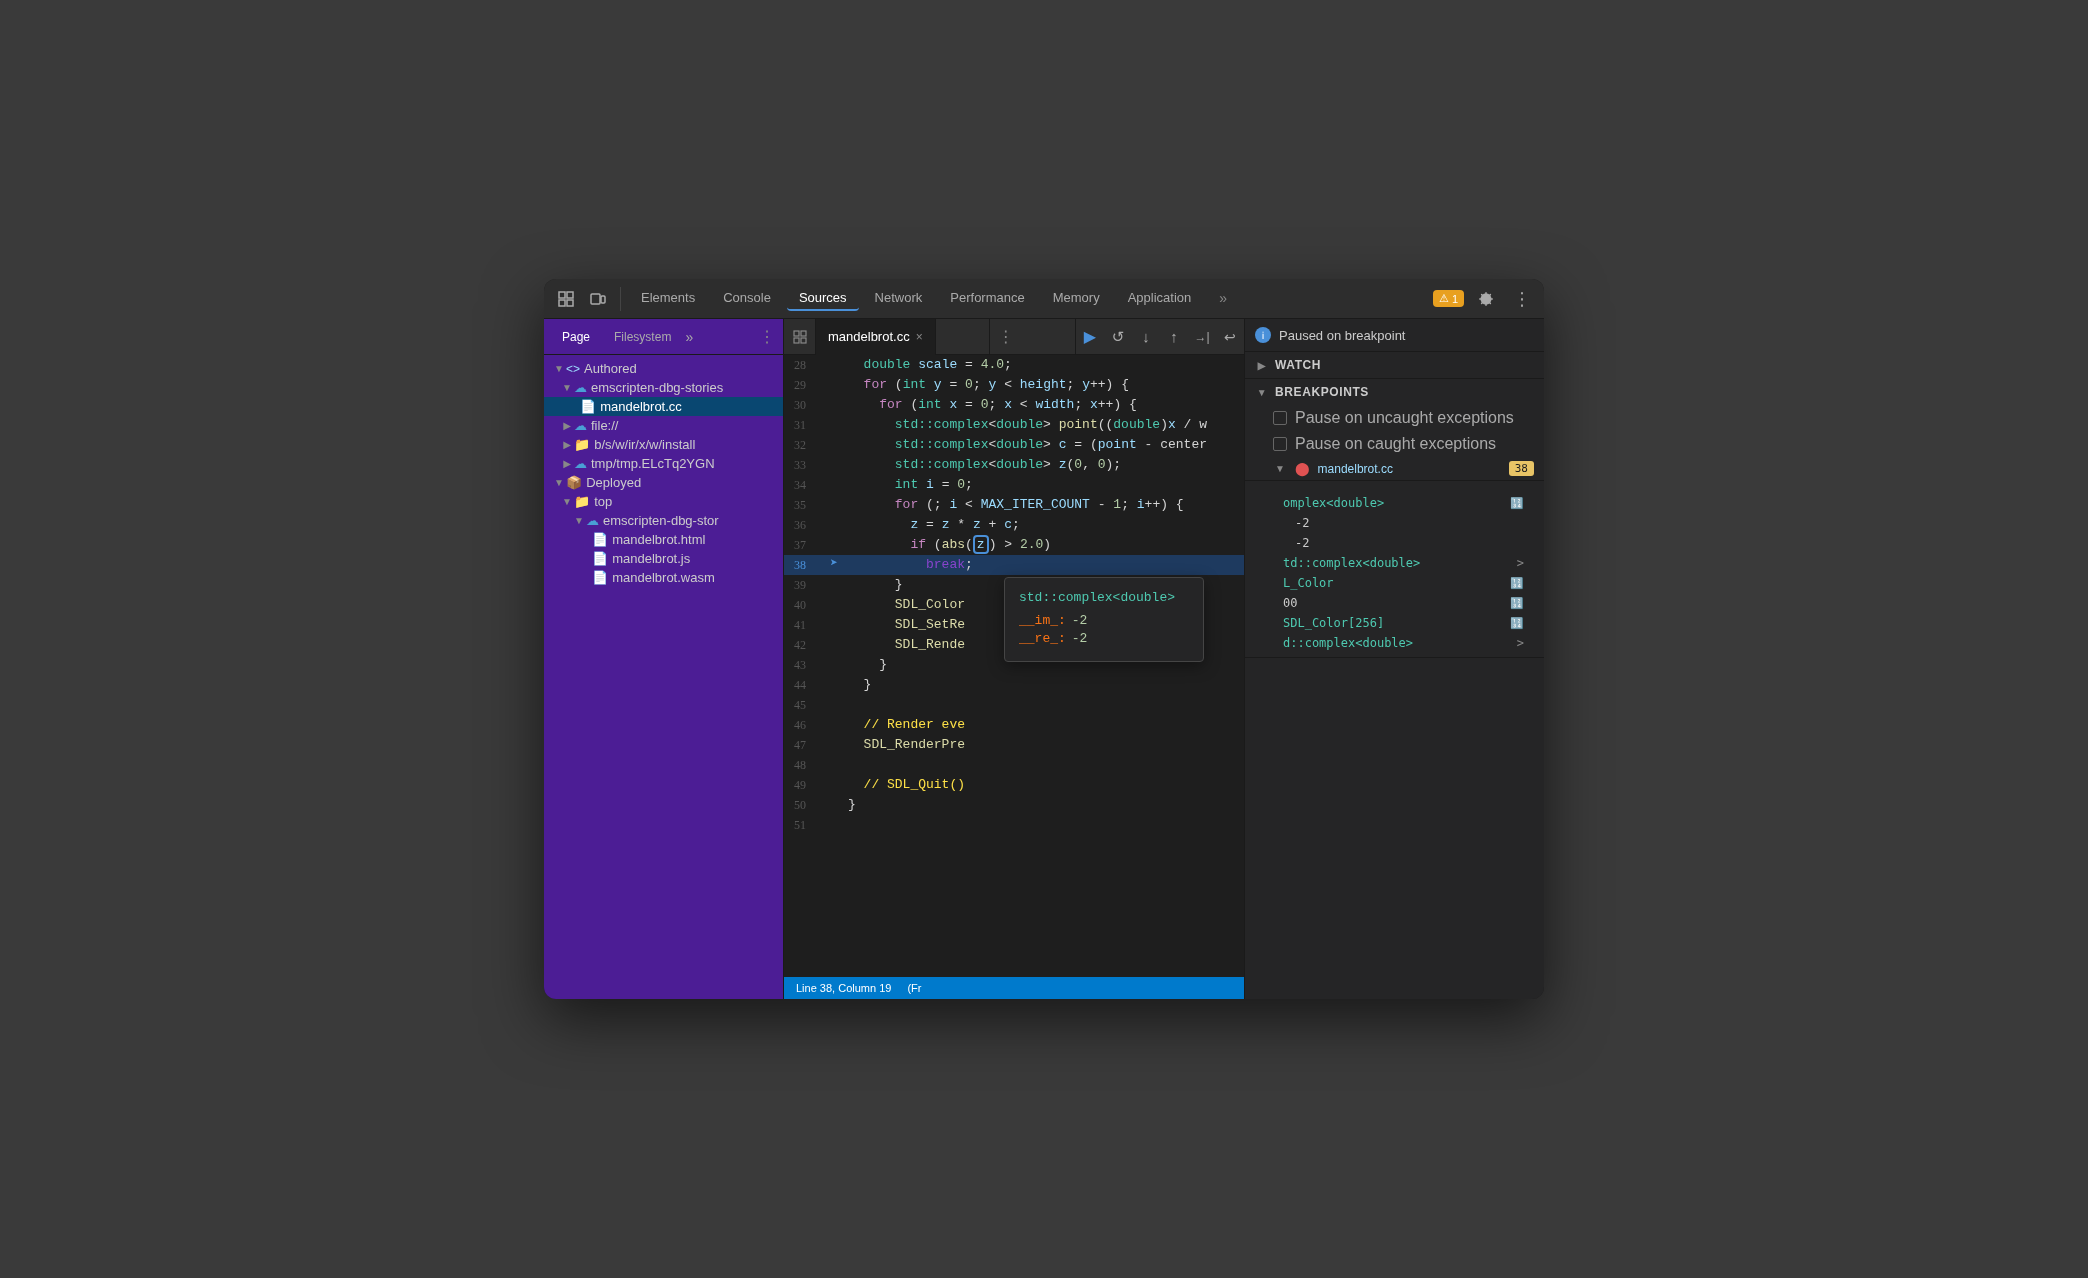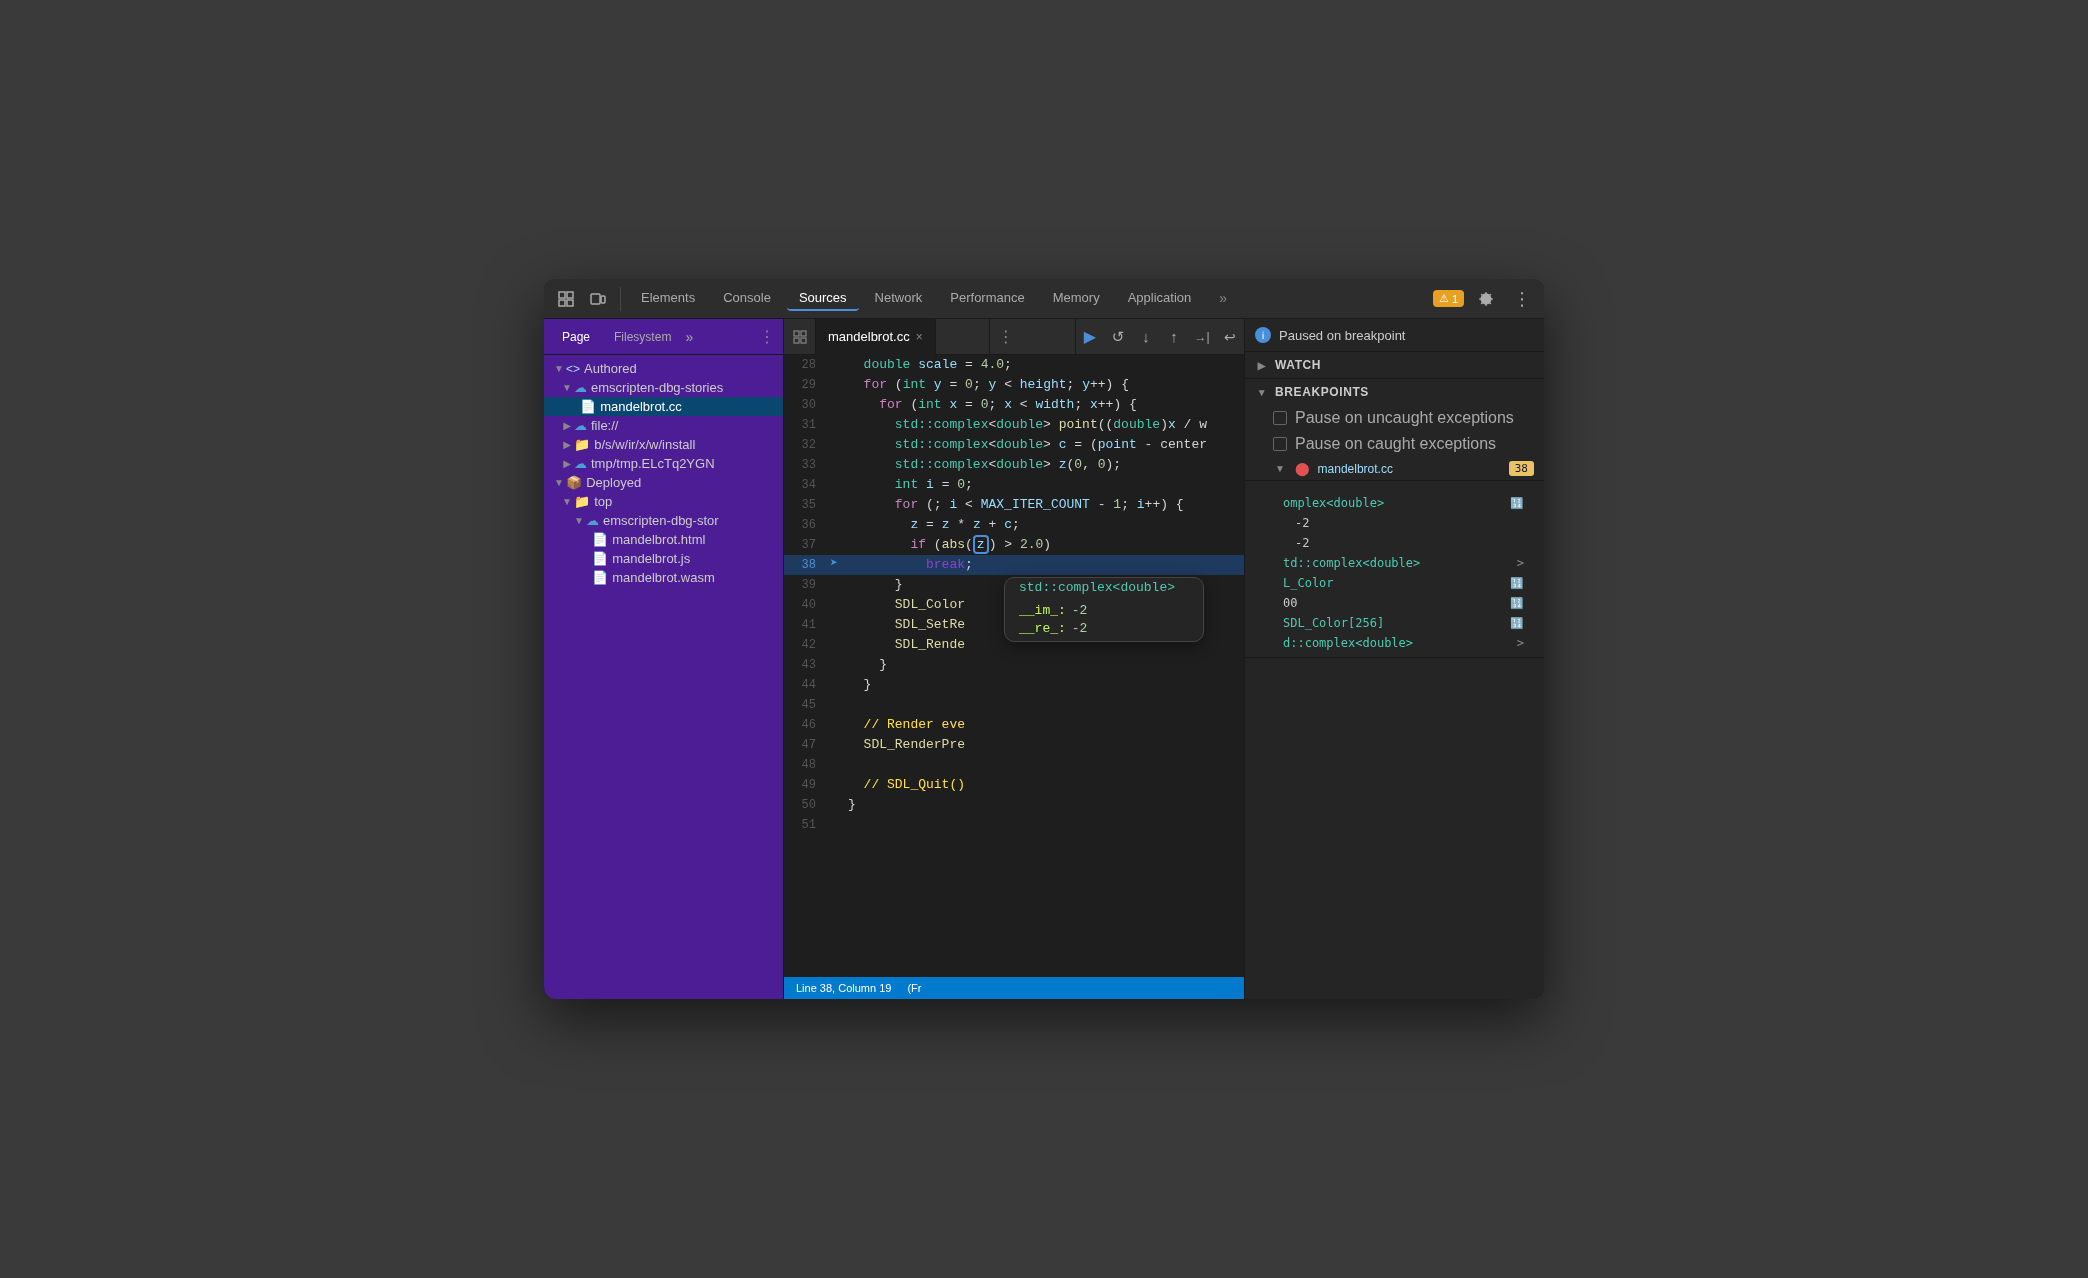--- a/index.html
+++ b/index.html
@@ -200,26 +200,27 @@
       display: flex;
       min-height: 20px;
       align-items: flex-start;
     }
     .code-line.highlighted {
       background: #1a3a5c;
     }
     .line-num {
       width: 42px;
       min-width: 42px;
-      text-align: right;
+      text-align: center;
       padding-right: 10px;
       color: #555;
       user-select: none;
       font-size: 12px;
       line-height: 20px;
+      font-family: Liberation Serif, serif;
     }
     .line-num.active { color: #ccc; }
     .breakpoint-indicator {
       width: 16px;
       min-width: 16px;
       display: flex;
       align-items: center;
       justify-content: center;
     }
     .bp-arrow {
@@ -242,41 +243,41 @@
     .var { color: #9cdcfe; }
     .op { color: #d4d4d4; }
     .break-kw { color: #8844cc; font-style: normal; }
     
     .code-tooltip {
       position: absolute;
       top: 200px;
       left: 200px;
       background: #252526;
       border: 1px solid #454545;
-      border-radius: 10px;
-      padding: 2px 14px;
+      border-radius: 4px;
+      padding: 12px 14px;
       font-family: 'Menlo', 'Monaco', 'Courier New', monospace;
       font-size: 13px;
       box-shadow: 0 4px 16px rgba(0,0,0,0.4);
       min-width: 200px;
       z-index: 10;
     }
     .tooltip-title {
       color: #4ec9b0;
       font-size: 13px;
       margin-bottom: 8px;
     }
     .tooltip-field {
       display: flex;
       align-items: center;
       gap: 6px;
       margin: 3px 0;
       color: #ccc;
     }
-    .tooltip-key { color: #bef264; }
+    .tooltip-key { color: #f97316; }
     .tooltip-val { color: #b5cea8; }
     
     .status-bar {
       height: 22px;
       background: #007acc;
       display: flex;
       align-items: center;
       padding: 0 12px;
       font-size: 11px;
       color: #fff;

